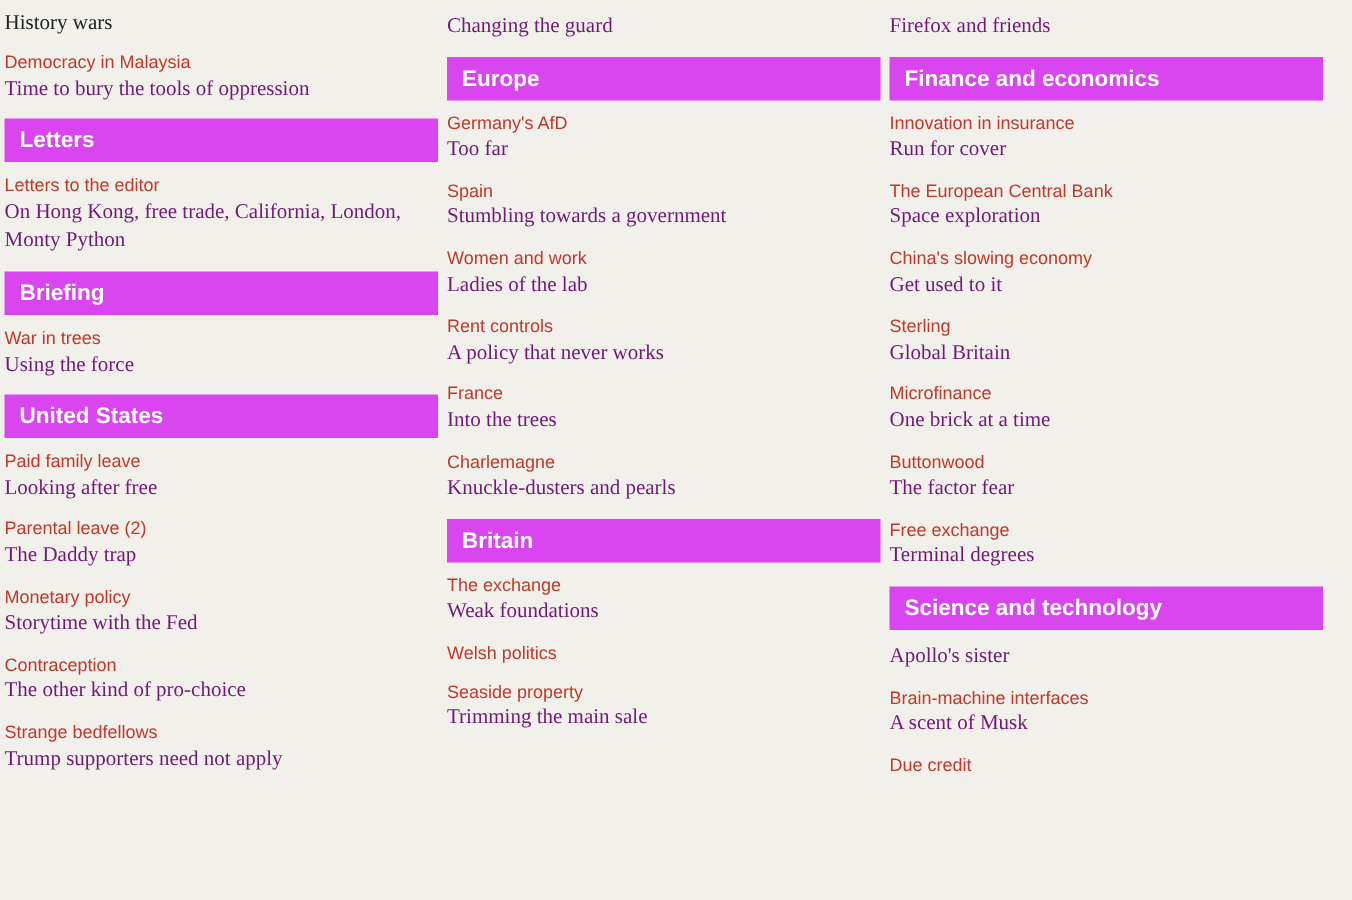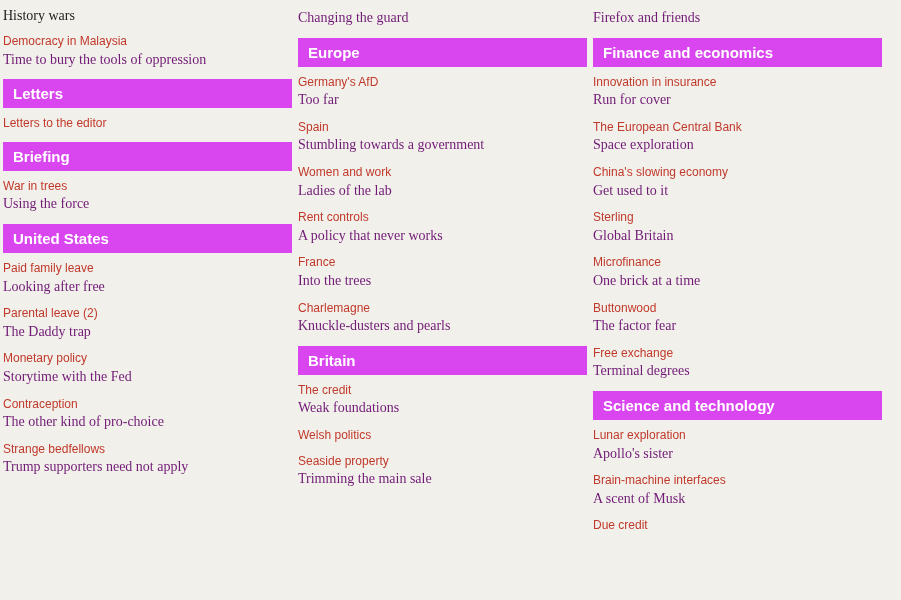--- a/index.html
+++ b/index.html
@@ -67,20 +67,21 @@
       <span class="history-title">History wars</span>
     </div>
     <div class="article">
       <a class="article-category">Democracy in Malaysia</a>
       <span class="article-title">Time to bury the tools of oppression</span>
     </div>
 
     <div class="section-header">Letters</div>
     <div class="article">
       <a class="article-category">Letters to the editor</a>
+      <span class="article-title">On Hong Kong, free trade, California, London, Monty Python</span>
     </div>
 
     <div class="section-header">Briefing</div>
     <div class="article">
       <a class="article-category">War in trees</a>
       <span class="article-title">Using the force</span>
     </div>
 
     <div class="section-header">United States</div>
     <div class="article">
@@ -131,21 +132,21 @@
       <a class="article-category">France</a>
       <span class="article-title">Into the trees</span>
     </div>
     <div class="article">
       <a class="article-category">Charlemagne</a>
       <span class="article-title">Knuckle-dusters and pearls</span>
     </div>
 
     <div class="section-header">Britain</div>
     <div class="article">
-      <a class="article-category">The credit</a>
+      <a class="article-category">The exchange</a>
       <span class="article-title">Weak foundations</span>
     </div>
     <div class="article">
       <a class="article-category">Welsh politics</a>
     </div>
     <div class="article">
       <a class="article-category">Seaside property</a>
       <span class="article-title">Trimming the main sale</span>
     </div>
   </div>
@@ -180,21 +181,20 @@
       <a class="article-category">Buttonwood</a>
       <span class="article-title">The factor fear</span>
     </div>
     <div class="article">
       <a class="article-category">Free exchange</a>
       <span class="article-title">Terminal degrees</span>
     </div>
 
     <div class="section-header">Science and technology</div>
     <div class="article">
-      <a class="article-category">Lunar exploration</a>
       <span class="article-title">Apollo's sister</span>
     </div>
     <div class="article">
       <a class="article-category">Brain-machine interfaces</a>
       <span class="article-title">A scent of Musk</span>
     </div>
     <div class="article">
       <a class="article-category">Due credit</a>
     </div>
   </div>

